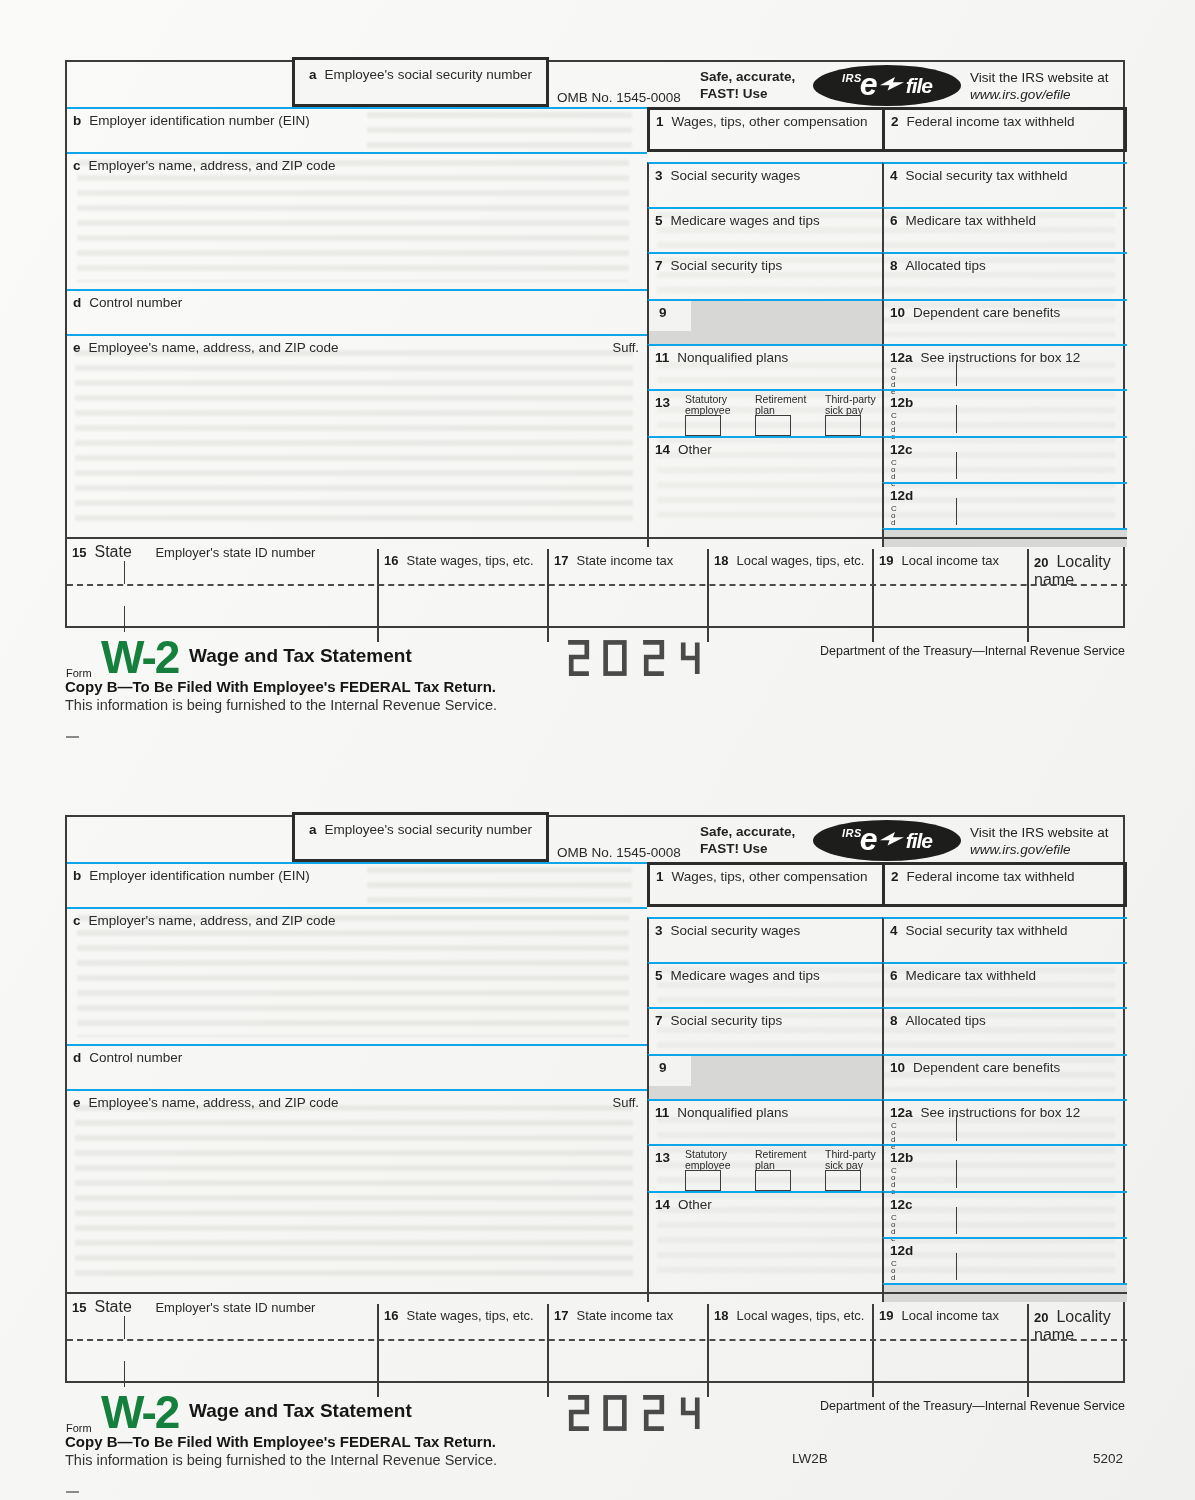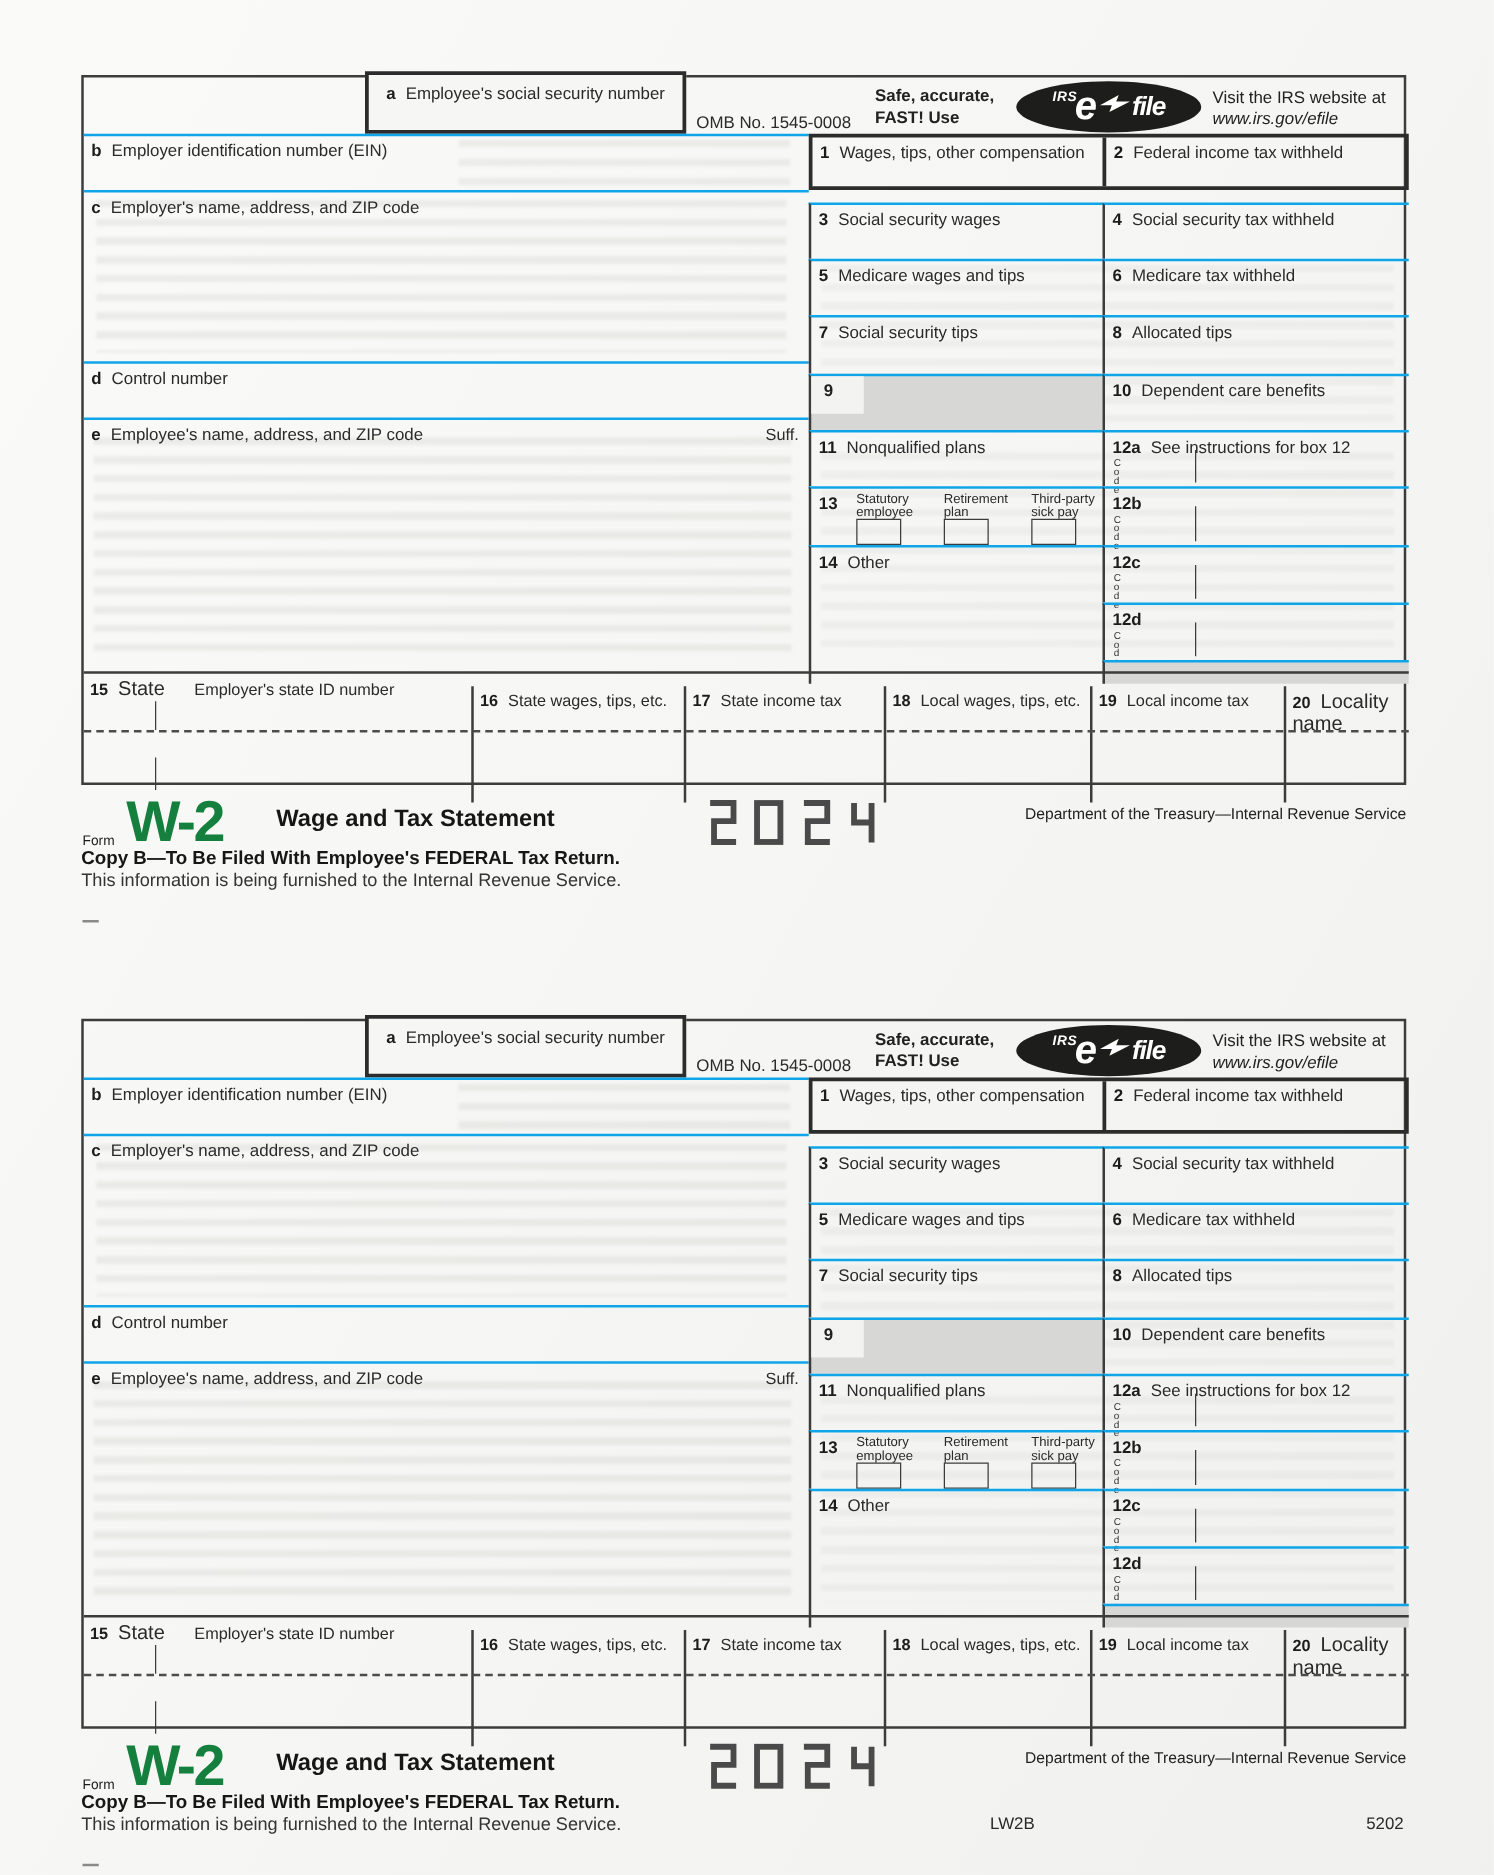--- a/index.html
+++ b/index.html
@@ -53,21 +53,21 @@
   .chk-lbl{position:absolute;top:3px;font-size:10.5px;line-height:11px;color:#2a2a2a;}
   .chk-box{position:absolute;top:24px;width:36px;height:21px;border:1.5px solid #3c3c3c;box-sizing:border-box;background:transparent;}
 
   .staterow{position:absolute;left:0;top:475px;width:1060px;height:93px;border-top:2px solid #3c3c3c;box-sizing:border-box;}
   .statecol{position:absolute;top:0;height:93px;box-sizing:border-box;padding:4px 5px;font-size:13px;}
   .dashline{position:absolute;left:0;top:45px;width:1060px;height:0;border-top:2px dashed #4c4c4c;}
   .tick{position:absolute;width:0;border-left:1.5px solid #3c3c3c;}
 
   .footer-formword{position:absolute;left:1px;top:607px;font-size:11px;color:#1c1c1c;}
   .footer-w2{position:absolute;left:36px;top:570px;font-size:46px;font-weight:bold;letter-spacing:-2px;color:#15803d;}
-  .footer-title{position:absolute;left:156px;top:585px;font-size:19px;font-weight:bold;color:#161616;}
+  .footer-title{position:absolute;left:124px;top:585px;font-size:19px;font-weight:bold;color:#161616;}
   .footer-year{position:absolute;left:500px;top:576px;}
   .footer-year svg{margin-right:6px;}
   .footer-dept{position:absolute;right:0;top:584px;width:360px;text-align:right;font-size:12.5px;color:#222;}
   .copyline{position:absolute;left:0;top:618px;font-size:15px;font-weight:bold;color:#161616;}
   .infoline{position:absolute;left:0;top:637px;font-size:14.5px;color:#333;}
   .print-code{position:absolute;top:636px;font-size:13.5px;color:#2a2a2a;}
   .pc-lw2b{left:727px;}
   .pc-5202{right:2px;margin-left:28px;}
   .end-dash{position:absolute;left:1px;top:676px;width:13px;height:0;border-top:2px solid #8a8a88;}
 

